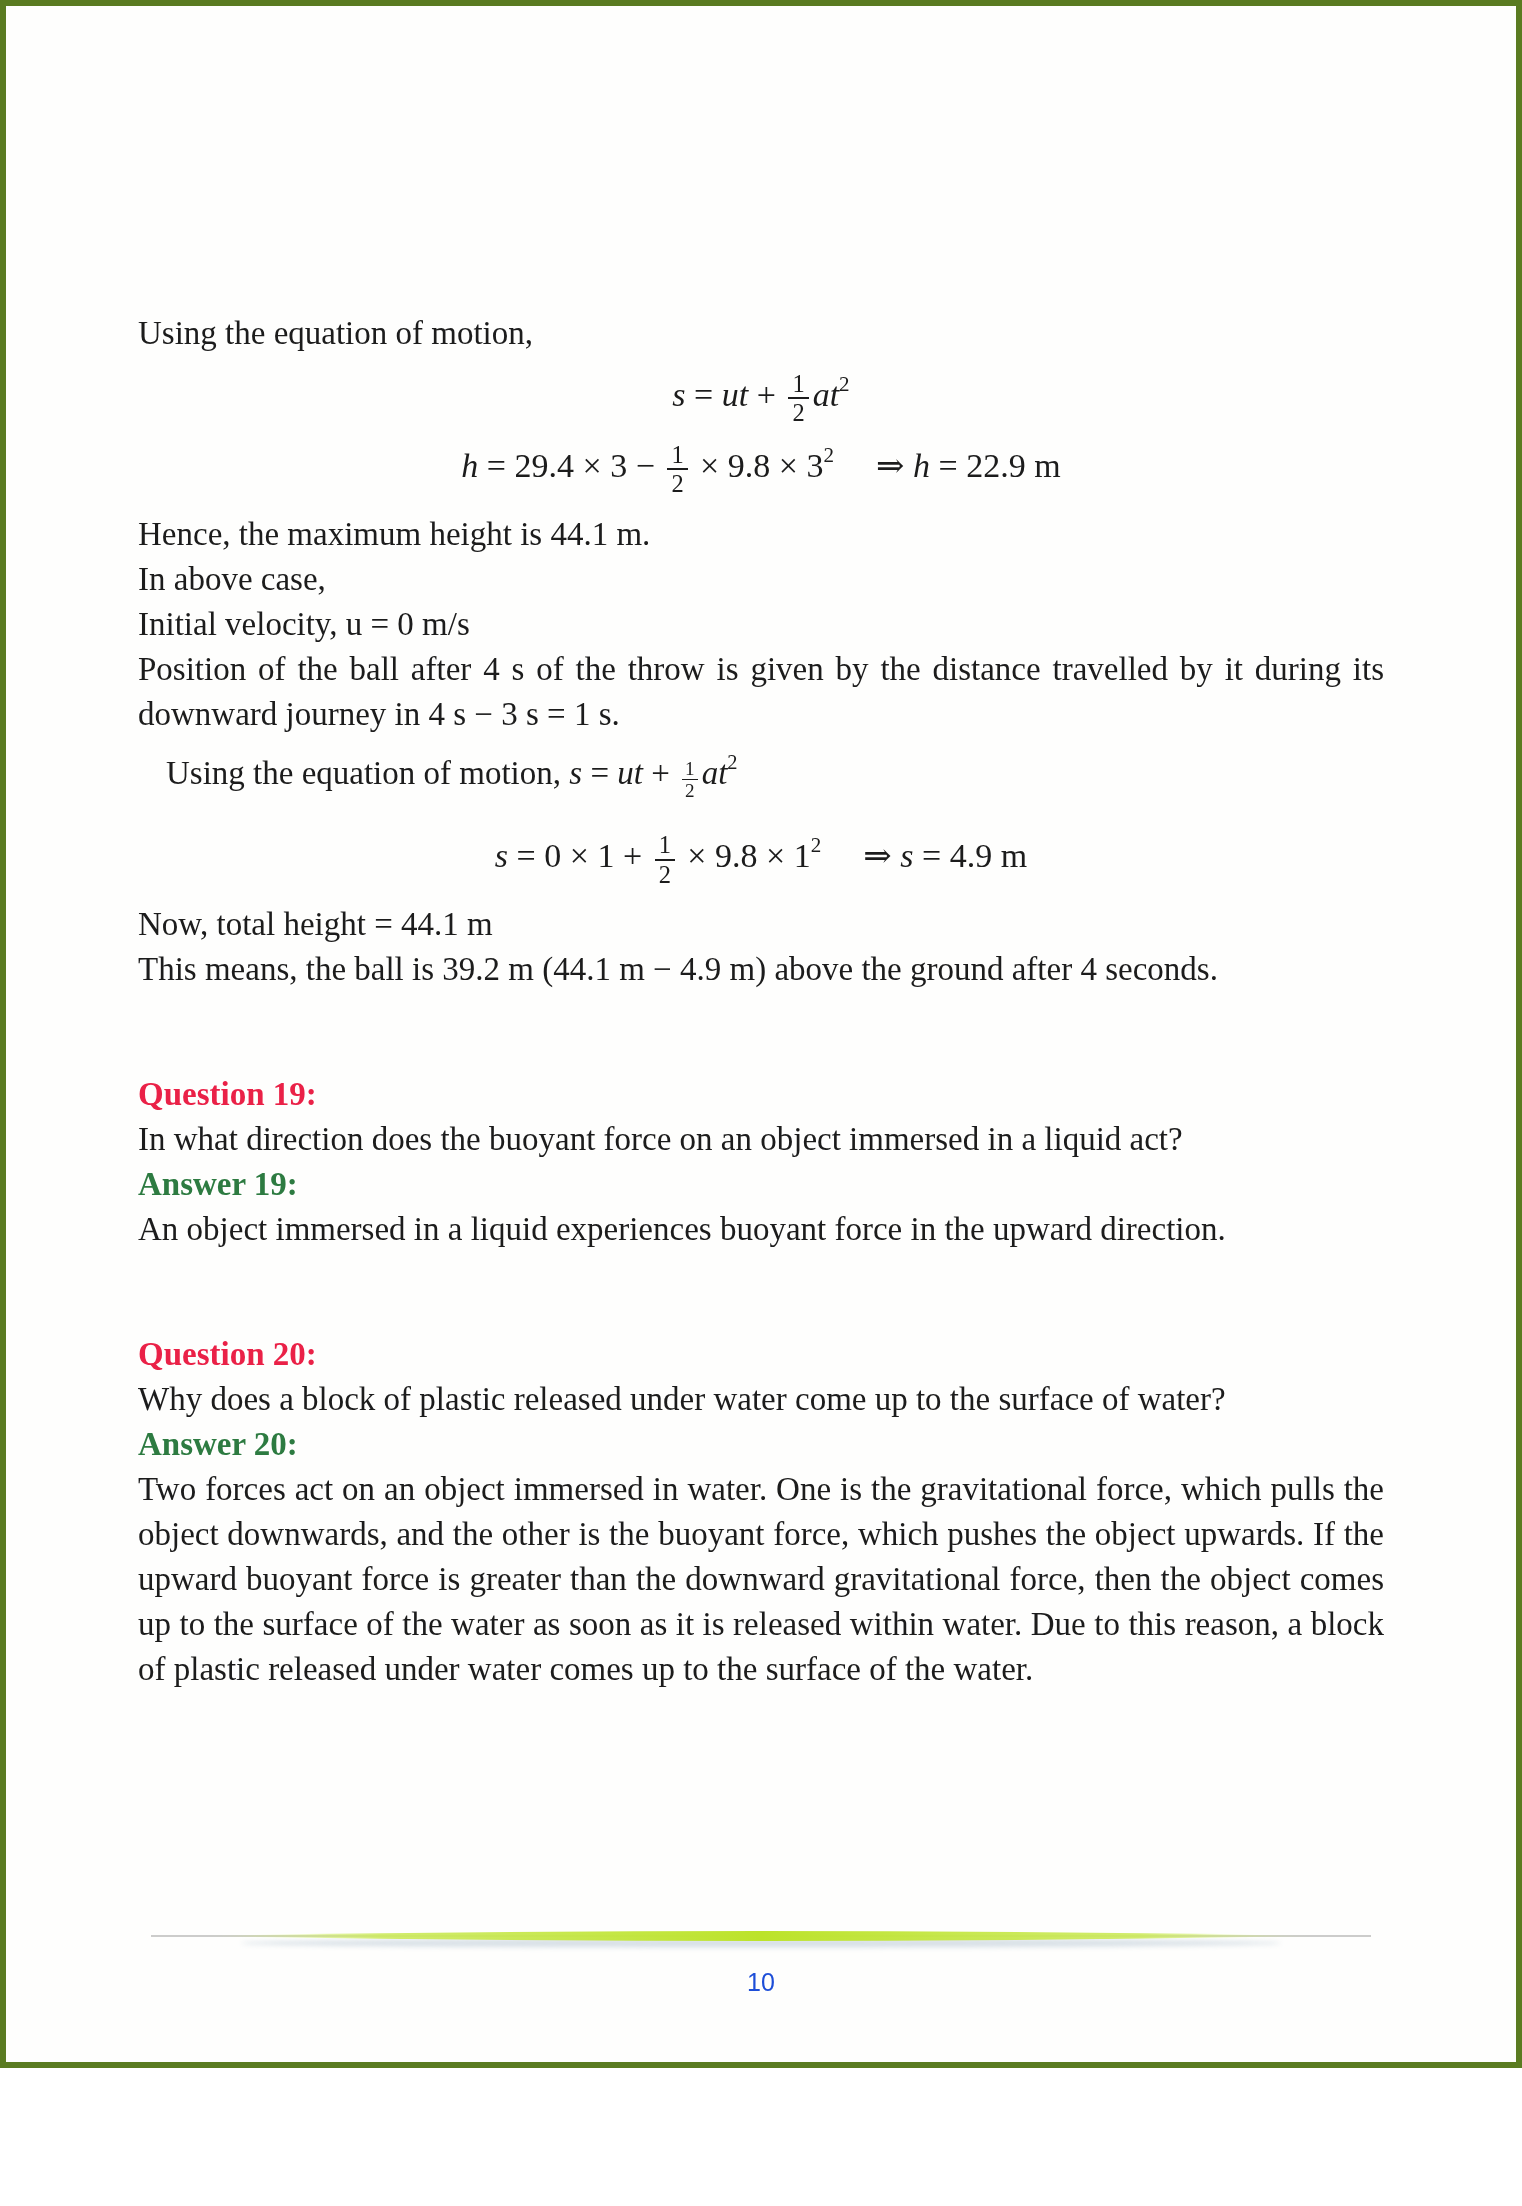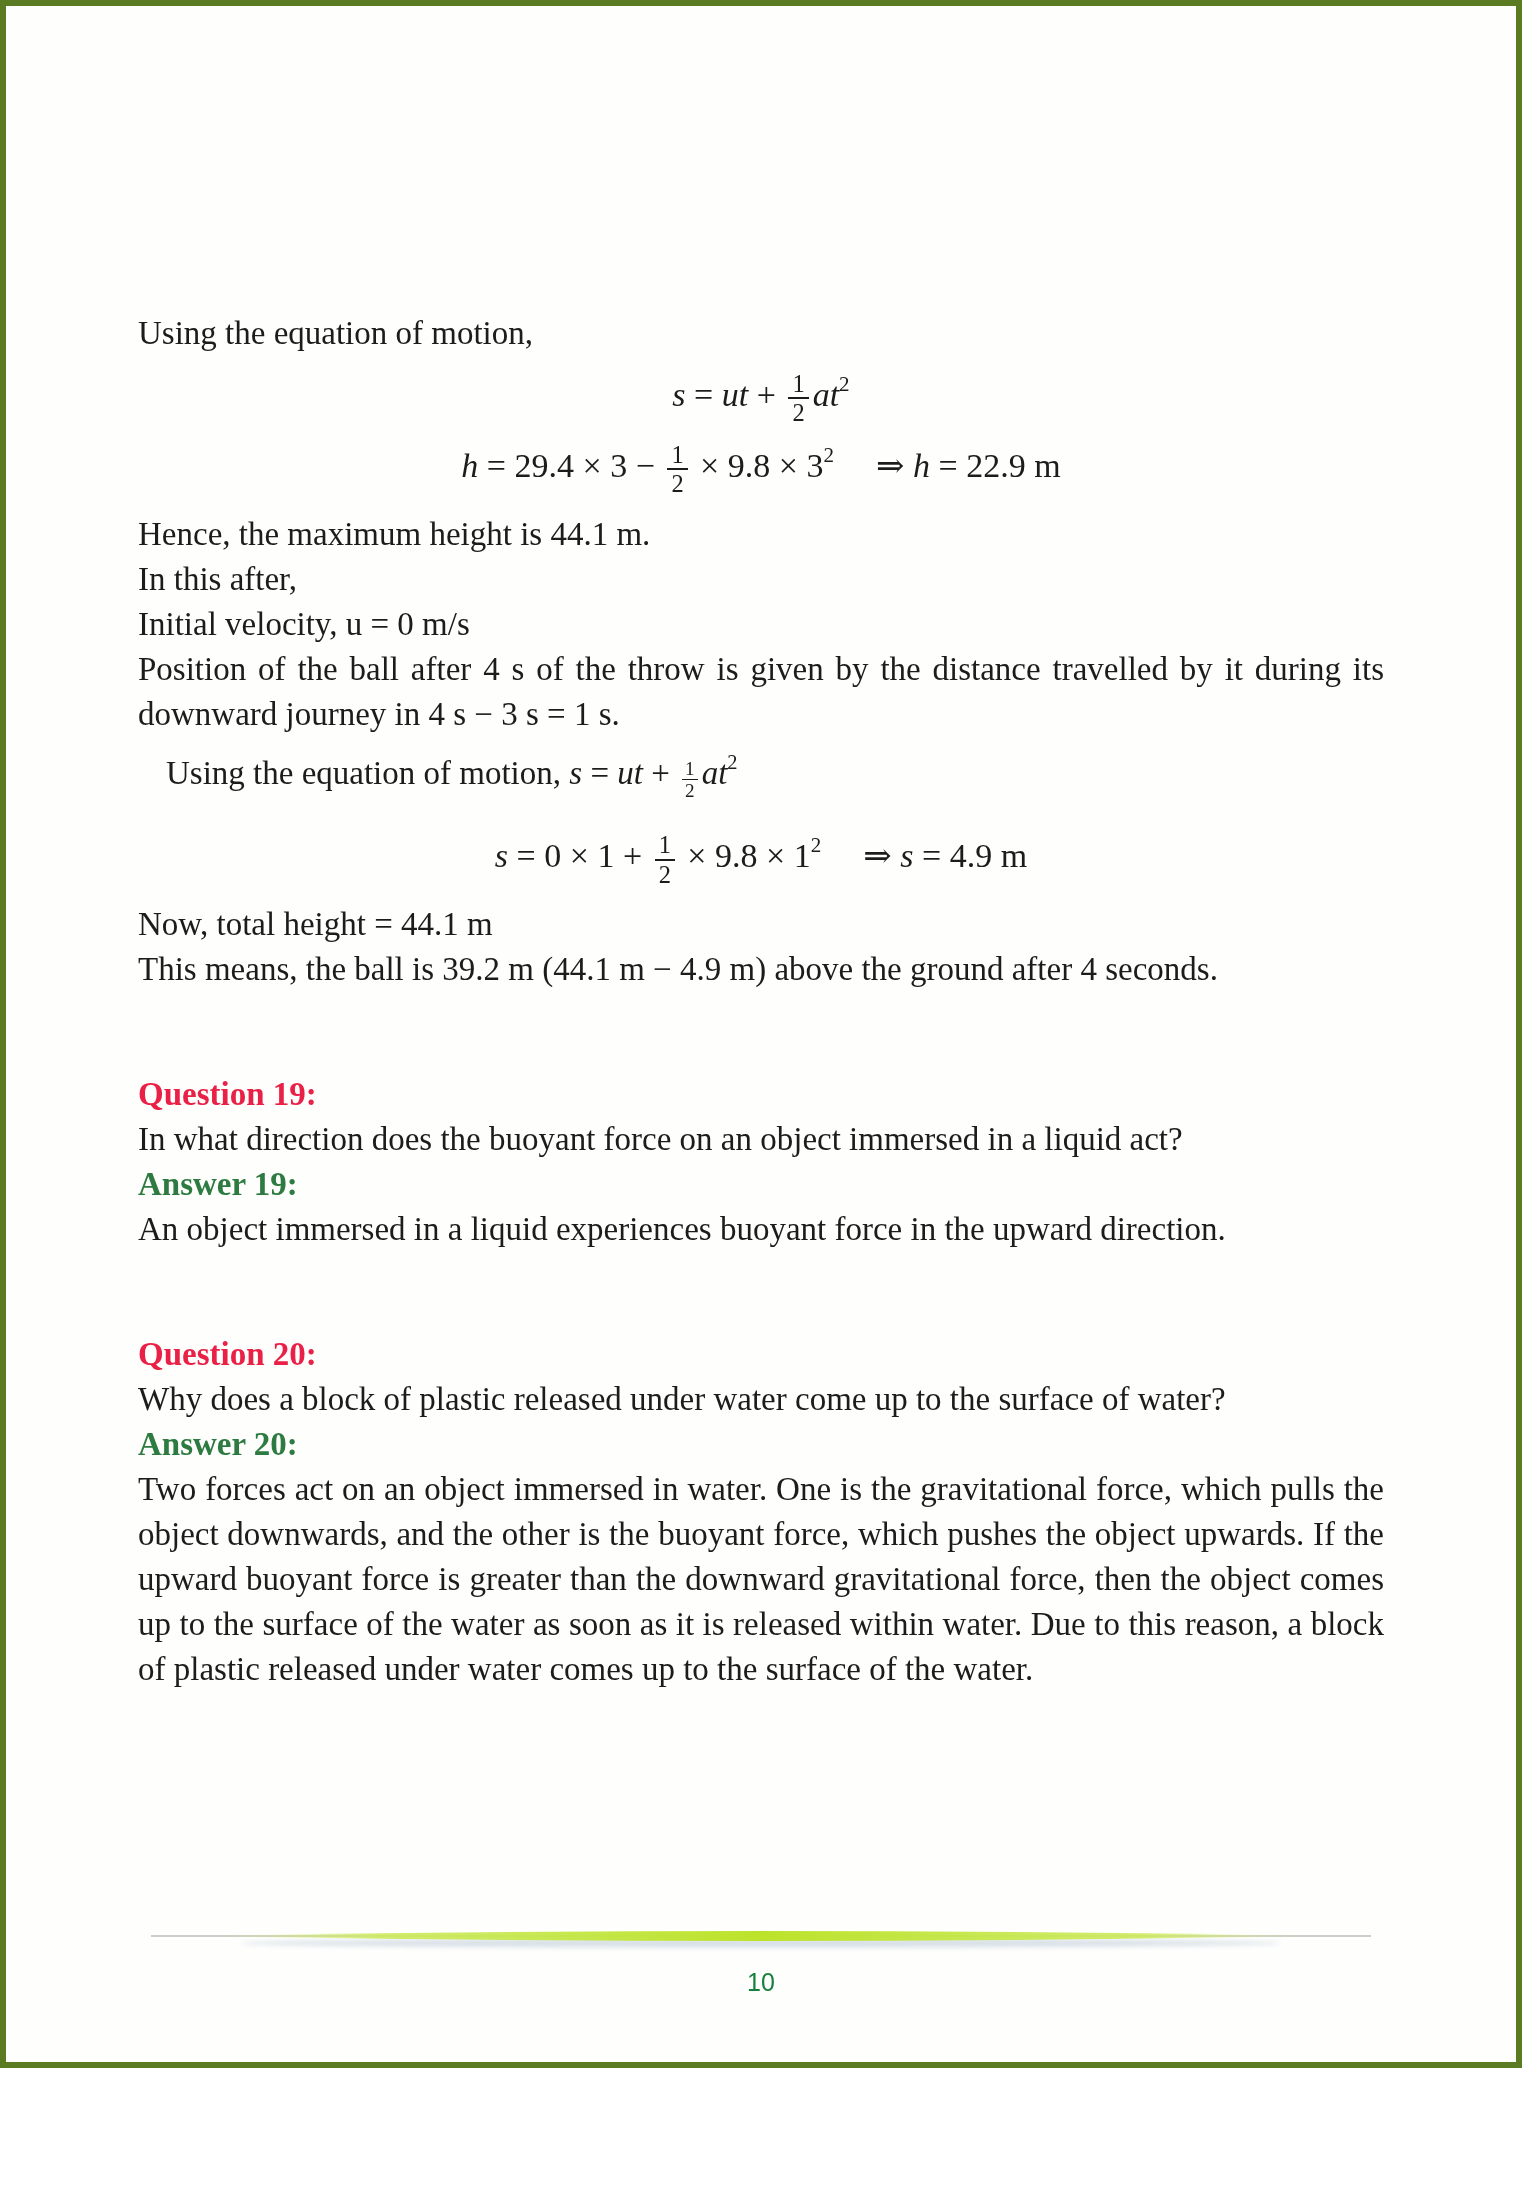--- a/index.html
+++ b/index.html
@@ -86,42 +86,42 @@
     left:0;
     right:0;
     text-align:center;
   }
   .divider-svg{display:block;margin:0 auto;}
   .page-number{
     display:block;
     margin-top:10px;
     font-family:"Liberation Sans","DejaVu Sans",sans-serif;
     font-size:25px;
-    color:#15803d;
+    color:#1d4ed8;
   }
 </style>
 </head>
 <body>
 
 <div class="page">
   <div class="content">
 
     <p class="body">Using the equation of motion,</p>
 
     <div class="eq">
       <span class="mi">s</span><span class="mo"> = </span><span class="mi">ut</span><span class="mo"> + </span><span class="frac"><span class="num">1</span><span class="den">2</span></span><span class="mi">at</span><sup class="msup">2</sup>
     </div>
 
     <div class="eq">
       <span class="mi">h</span><span class="mo"> = 29.4 × 3 − </span><span class="frac"><span class="num">1</span><span class="den">2</span></span><span class="mo"> × 9.8 × 3</span><sup class="msup">2</sup><span class="mo eq-result">⇒ </span><span class="mi">h</span><span class="mo"> = 22.9 m</span>
     </div>
 
     <p class="body">Hence, the maximum height is 44.1 m.</p>
 
-    <p class="body">In this after,</p>
+    <p class="body">In above case,</p>
     <p class="body">Initial velocity, u = 0 m/s</p>
     <p class="body justified">Position of the ball after 4 s of the throw is given by the distance travelled by it during its downward journey in 4 s − 3 s = 1 s.</p>
 
     <p class="body inline-eq-line"><span>Using the equation of motion, </span><span class="mi">s</span><span class="mo"> = </span><span class="mi">ut</span><span class="mo"> + </span><span class="frac frac-sm"><span class="num">1</span><span class="den">2</span></span><span class="mi">at</span><sup class="msup">2</sup></p>
 
     <div class="eq">
       <span class="mi">s</span><span class="mo"> = 0 × 1 + </span><span class="frac"><span class="num">1</span><span class="den">2</span></span><span class="mo"> × 9.8 × 1</span><sup class="msup">2</sup><span class="mo eq-result">⇒ </span><span class="mi">s</span><span class="mo"> = 4.9 m</span>
     </div>
 
     <p class="body">Now, total height = 44.1 m</p>

